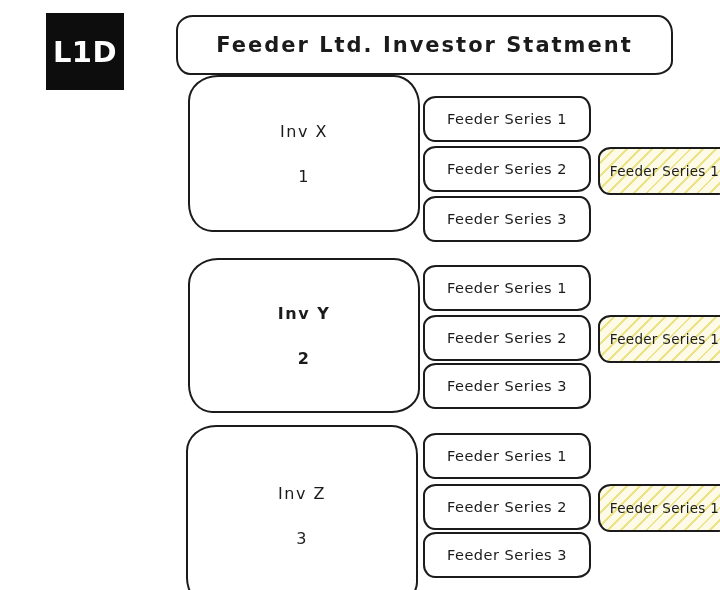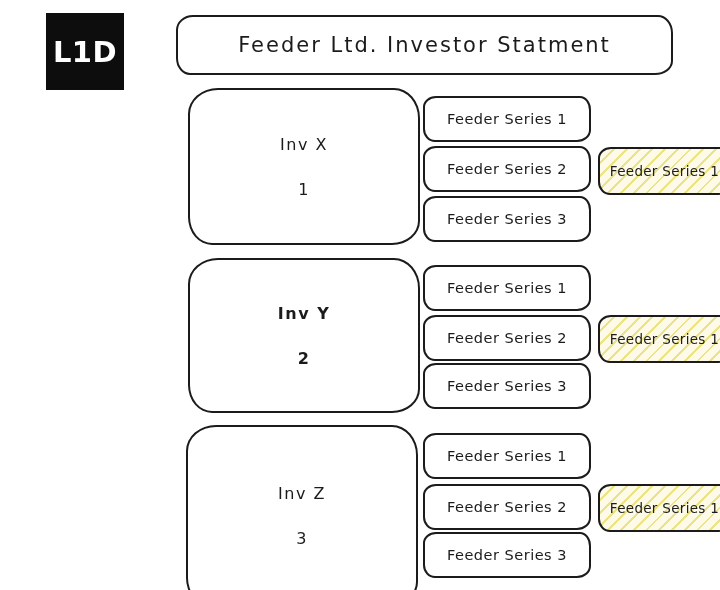--- a/index.html
+++ b/index.html
@@ -36,20 +36,21 @@
     background: var(--c-background, #ffffff);
     display: flex; align-items: center; justify-content: center;
     box-sizing: border-box;
   }
   .title-box {
     left: 148px; top: 15px;
     width: 497px; height: 60px;
     border-radius: 17px 15px 18px 14px / 15px 18px 14px 17px;
     font-size: 21px;
     letter-spacing: 2px;
+    font-weight: bold;
   }
   .investor-box {
     width: 232px; height: 157px;
     border-radius: 30px 26px 28px 24px / 26px 30px 24px 28px;
     flex-direction: column;
     gap: 26px;
     font-size: 16px;
     letter-spacing: 1.5px;
   }
   .series-box {
@@ -63,21 +64,21 @@
     border-radius: 13px 11px 14px 12px / 11px 14px 12px 13px;
     font-size: 13.5px;
     letter-spacing: 0.3px;
     background:
       repeating-linear-gradient(135deg,
         var(--c-highlight_hatch, #ece387) 0px, var(--c-highlight_hatch, #ece387) 2px,
         transparent 2px, transparent 9px),
       var(--c-highlight_bg, #fdfbe8);
   }
   
-  .g1-big { left: 160px; top: 88px; }
+  .g1-big { left: 160px; top: 75px; }
   .g1-s0  { left: 395px; top: 96px; }
   .g1-s1  { left: 395px; top: 146px; }
   .g1-s2  { left: 395px; top: 196px; }
   .g1-h   { left: 570px; top: 147px; }
   
   .g2-big { left: 160px; top: 258px; height: 155px; font-weight: bold; }
   .g2-s0  { left: 395px; top: 265px; }
   .g2-s1  { left: 395px; top: 315px; }
   .g2-s2  { left: 395px; top: 363px; }
   .g2-h   { left: 570px; top: 315px; }

